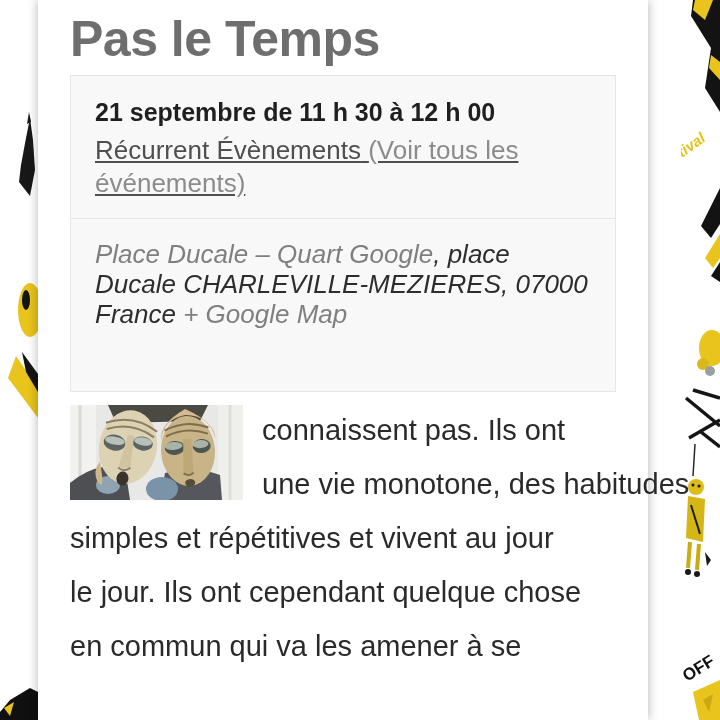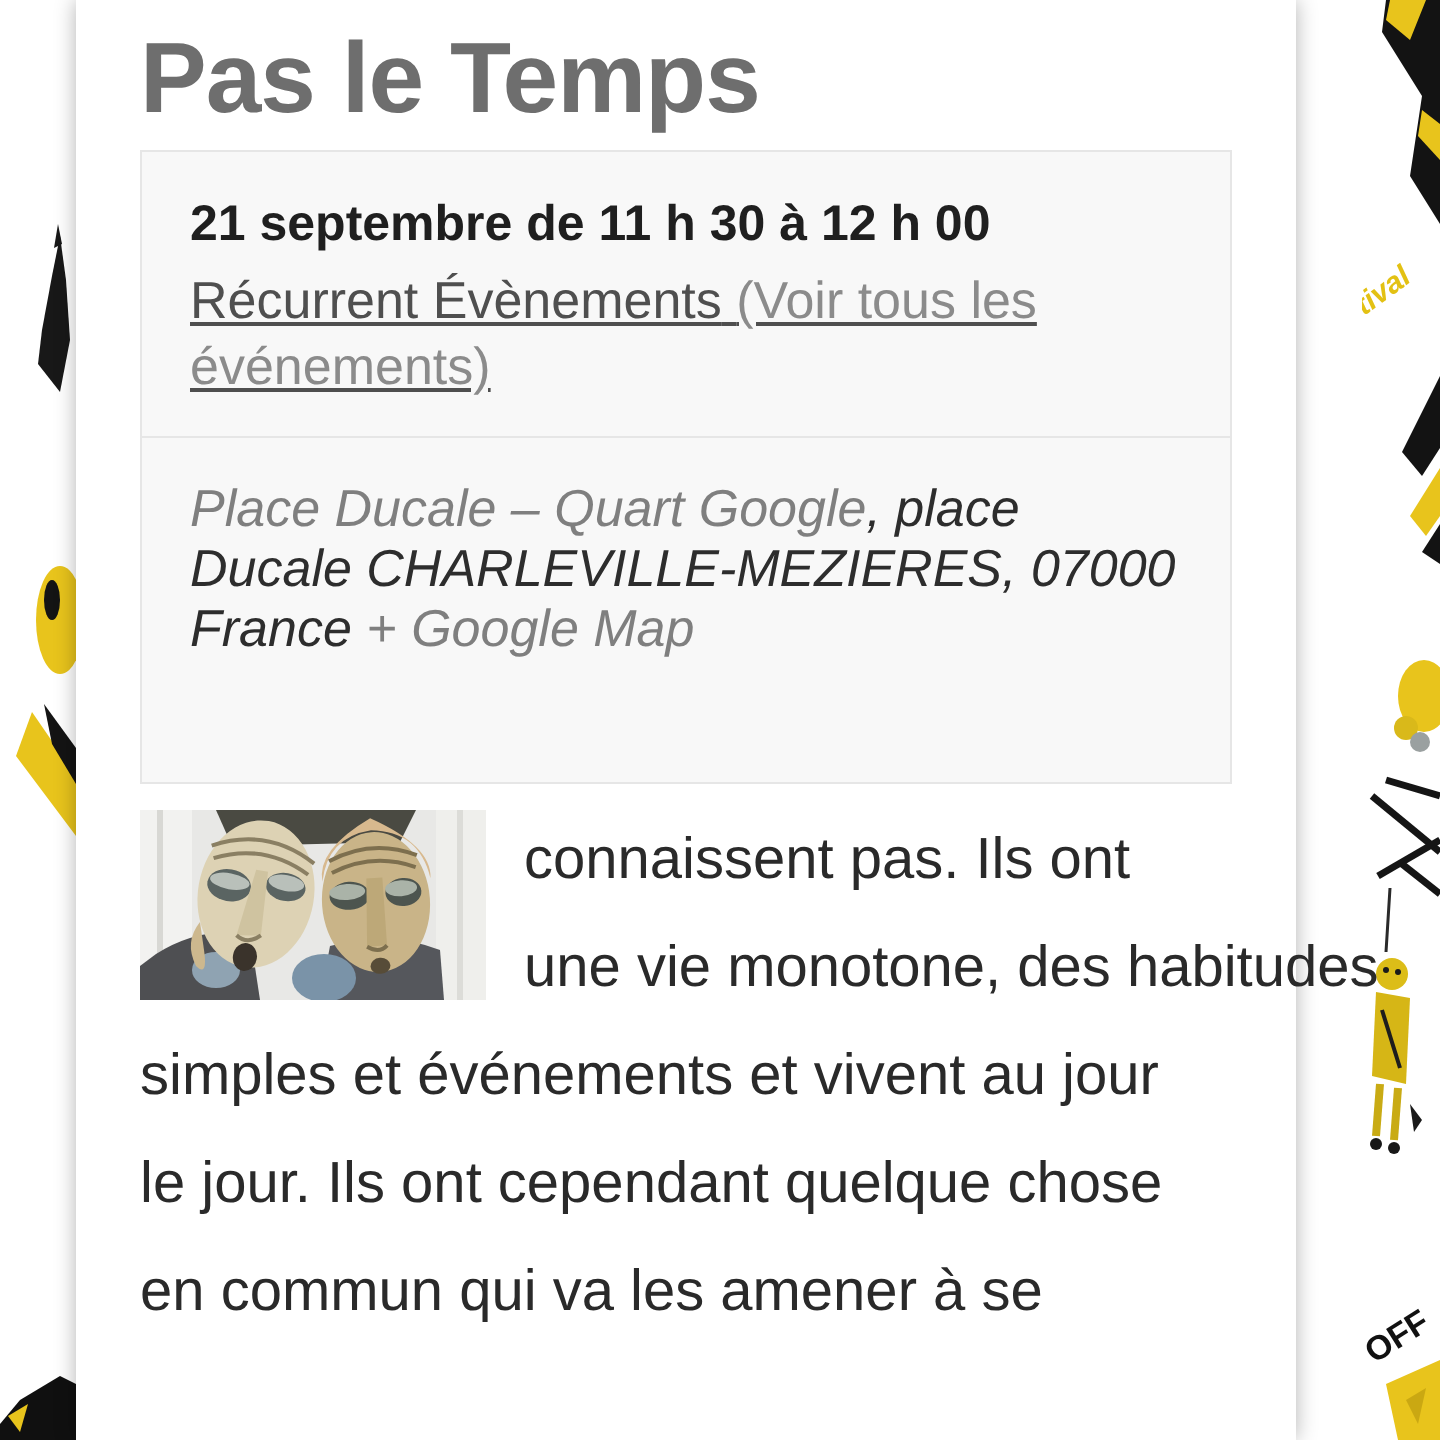--- a/index.html
+++ b/index.html
@@ -206,19 +206,19 @@
           <ellipse cx="132" cy="42" rx="9" ry="7" fill="#4d554f"></ellipse>
           <ellipse cx="131" cy="40" rx="8" ry="4" fill="#aab3a8"></ellipse>
           <path d="M114,34 L122,34 L122,68 L112,68 Z" fill="#bda878"></path>
           <path d="M112,68 Q118,72 122,68" stroke="#7d6f4e" stroke-width="2" fill="none"></path>
           <ellipse cx="118" cy="78" rx="5" ry="4" fill="#574c38"></ellipse>
         </g>
       </svg>
 
       <div class="desc-line">connaissent pas. Ils ont</div>
       <div class="desc-line">une vie monotone, des habitudes</div>
-      <div class="desc-line">simples et événements et vivent au jour</div>
+      <div class="desc-line">simples et répétitives et vivent au jour</div>
       <div class="desc-line">le jour. Ils ont cependant quelque chose</div>
       <div class="desc-line">en commun qui va les amener à se</div>
     </div>
 
   </div>
 </div>
 
 </body></html>

